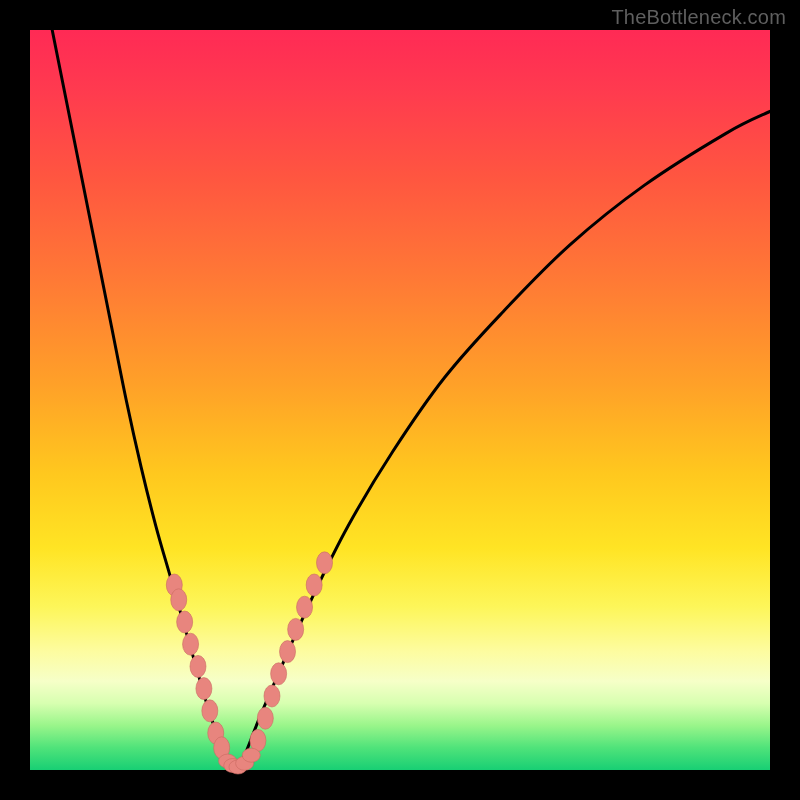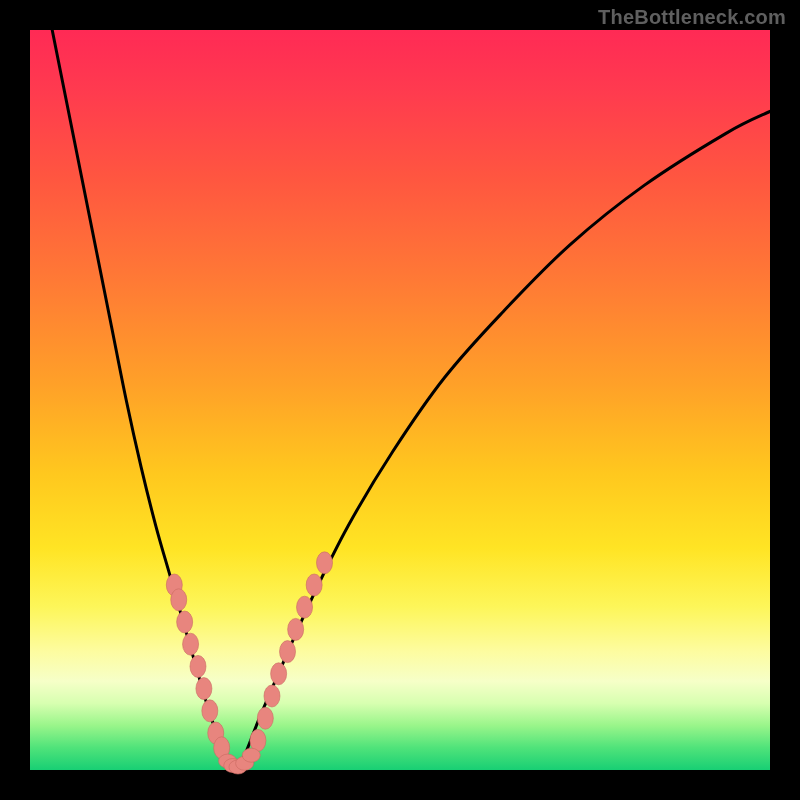--- a/index.html
+++ b/index.html
@@ -43,21 +43,21 @@
       #4fe37a 97%,
       #18cf74 100%
     );
   }
   .watermark {
     position: absolute;
     top: 6px;
     right: 14px;
     color: #5f5f5f;
     font-size: 20px;
-    font-weight: 700;
+    font-weight: 400;
     letter-spacing: 0.2px;
   }
   svg.curves {
     position: absolute;
     left: 30px;
     top: 30px;
     width: 740px;
     height: 740px;
     overflow: visible;
   }

